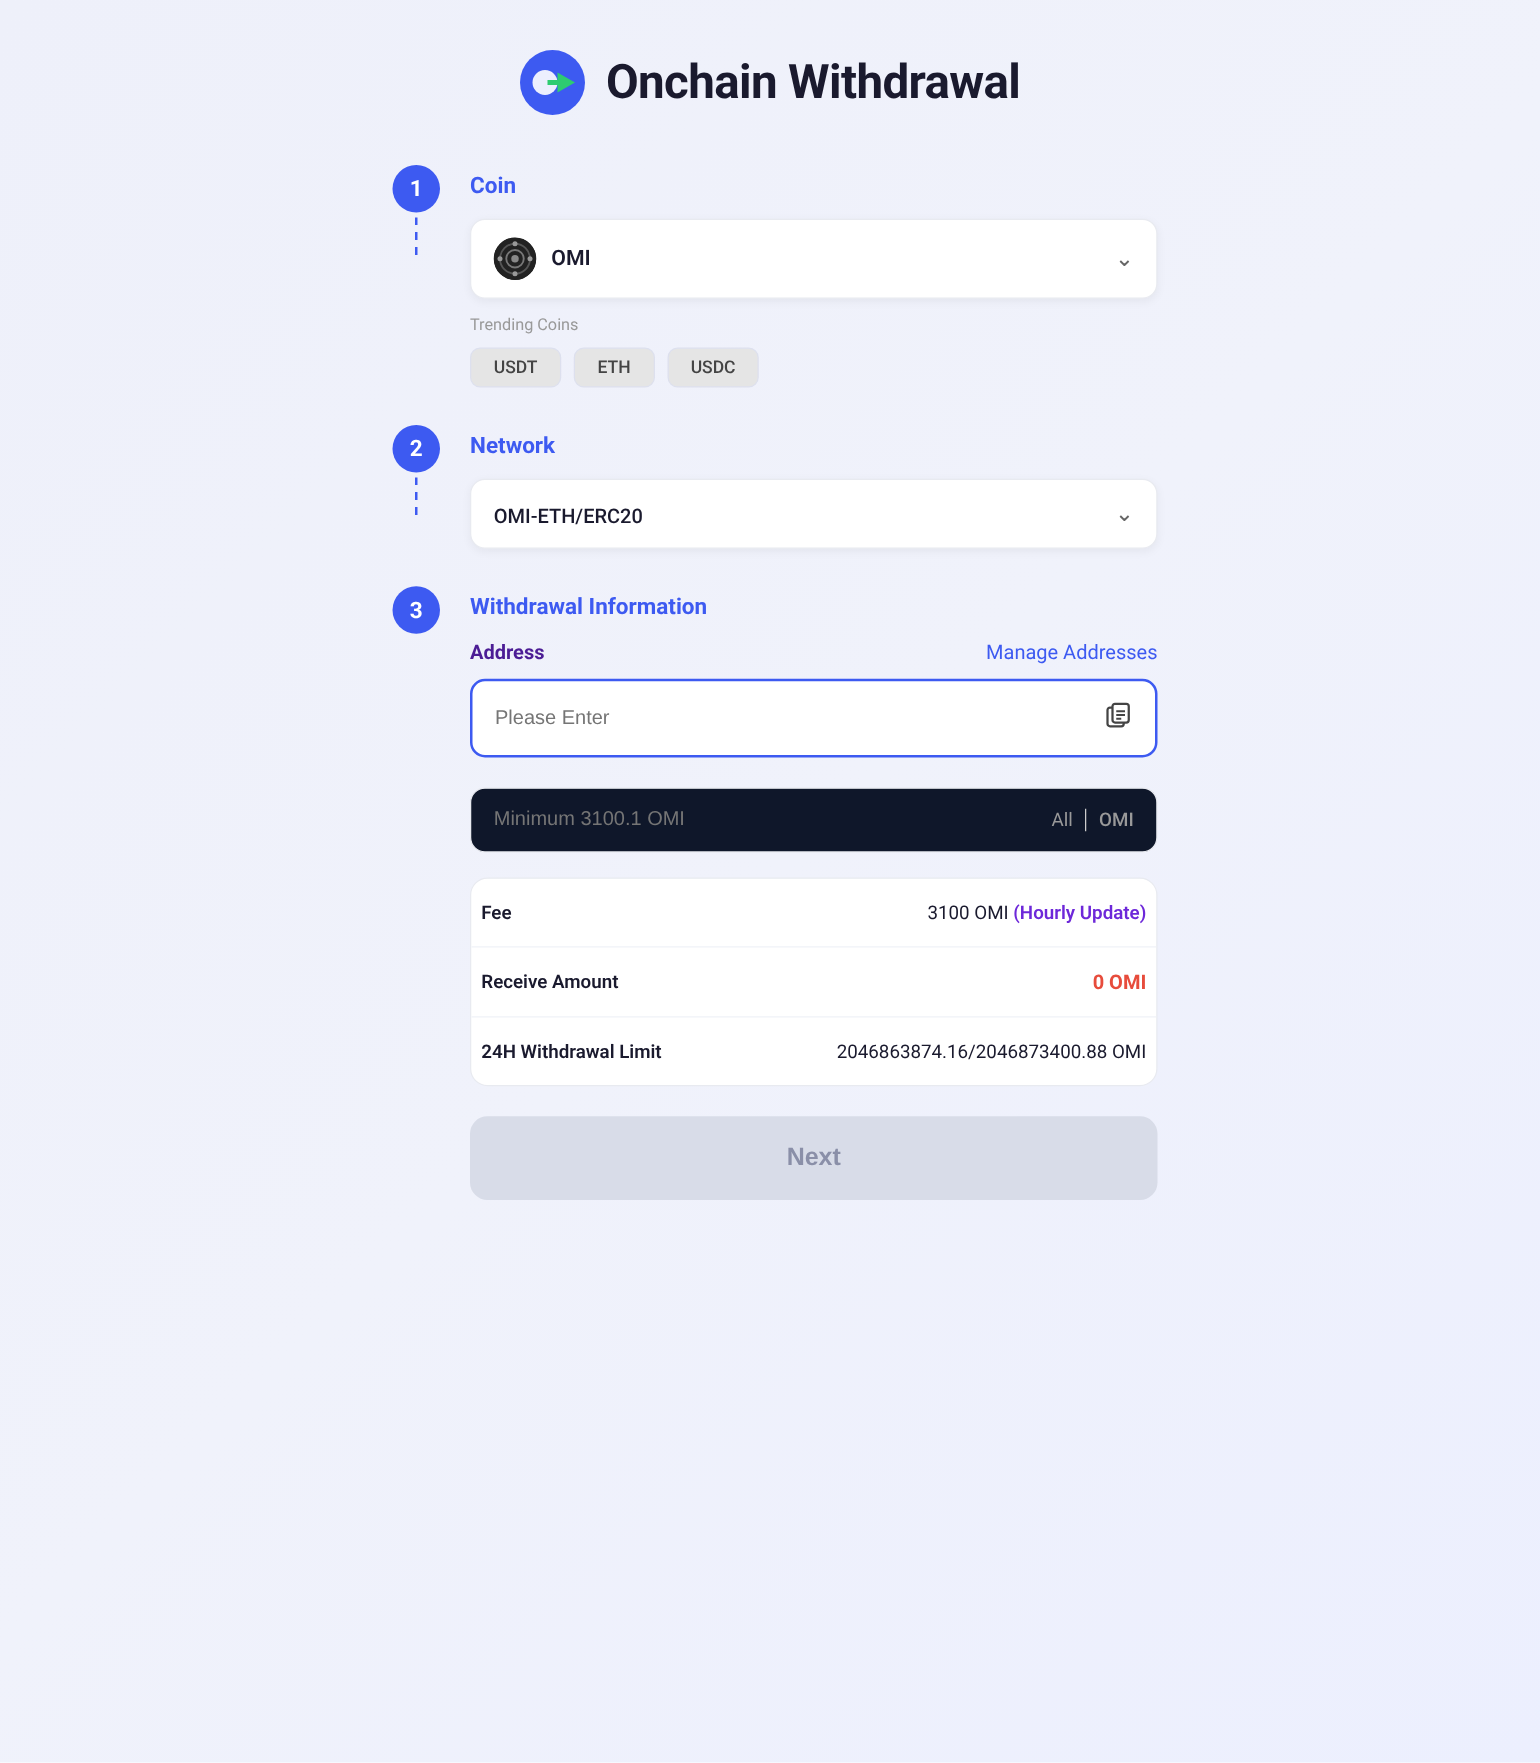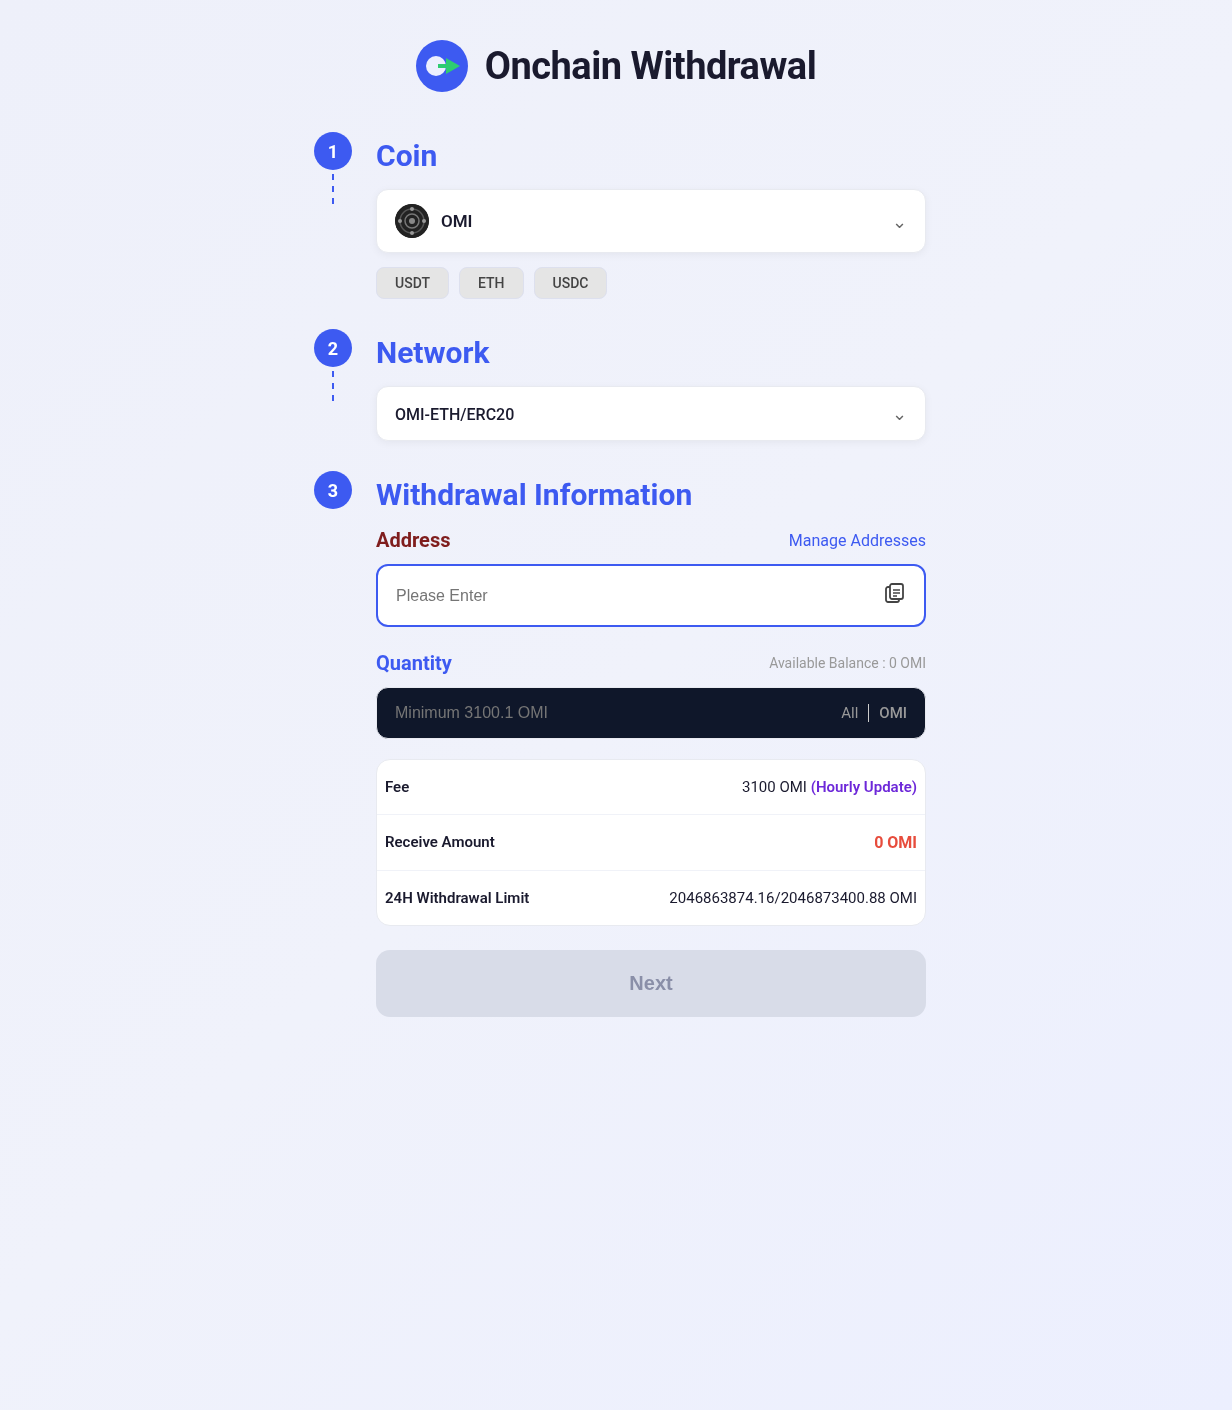--- a/index.html
+++ b/index.html
@@ -96,21 +96,21 @@
       margin-top: 4px;
     }
 
     .step-content {
       flex: 1;
       padding-bottom: 30px;
       padding-left: 16px;
     }
 
     .step-title {
-      font-size: 30px;
+      font-size: 18px;
       font-weight: 700;
       color: #3d5af1;
       margin-bottom: 16px;
       margin-top: 6px;
     }
 
     .select-dropdown {
       width: 100%;
       background: white;
       border: 1px solid #e8eaf0;
@@ -201,23 +201,23 @@
     }
 
     .address-header {
       display: flex;
       align-items: center;
       justify-content: space-between;
       margin-bottom: 12px;
     }
 
     .address-label {
-      font-size: 20px;
+      font-size: 16px;
       font-weight: 700;
-      color: #7f1d1d;
+      color: #4c1d95;
     }
 
     .manage-addresses {
       font-size: 16px;
       color: #3d5af1;
       cursor: pointer;
     }
 
     .address-input-wrapper {
       width: 100%;
@@ -406,20 +406,21 @@
                 <circle cx="5" cy="17" r="2" fill="#999"></circle>
                 <circle cx="29" cy="17" r="2" fill="#999"></circle>
               </svg>
             </div>
             <span class="coin-name">OMI</span>
           </div>
           <span class="chevron-down">⌄</span>
         </div>
 
         <div class="trending-section">
+          <div class="trending-label">Trending Coins</div>
           <div class="trending-chips">
             <div class="trending-chip">USDT</div>
             <div class="trending-chip">ETH</div>
             <div class="trending-chip">USDC</div>
           </div>
         </div>
       </div>
     </div>
 
     <div class="step-row">
@@ -459,24 +460,20 @@
                 <rect x="2" y="5" width="13" height="15" rx="2" stroke="#444" stroke-width="1.8" fill="white"></rect>
                 <rect x="6" y="2" width="13" height="15" rx="2" stroke="#444" stroke-width="1.8" fill="white"></rect>
                 <line x1="9" y1="8" x2="16" y2="8" stroke="#444" stroke-width="1.5"></line>
                 <line x1="9" y1="11" x2="16" y2="11" stroke="#444" stroke-width="1.5"></line>
                 <line x1="9" y1="14" x2="13" y2="14" stroke="#444" stroke-width="1.5"></line>
               </svg>
             </span>
           </div>
 
           
-          <div class="quantity-header">
-            <span class="quantity-label">Quantity</span>
-            <span class="available-balance">Available Balance : 0 OMI</span>
-          </div>
 
           <div class="quantity-input-wrapper">
             <input class="quantity-input" type="text" placeholder="Minimum 3100.1 OMI" style="">
             <div class="quantity-right">
               <span class="all-btn">All</span>
               <div class="divider-v"></div>
               <span class="currency-label">OMI</span>
             </div>
           </div>
 

